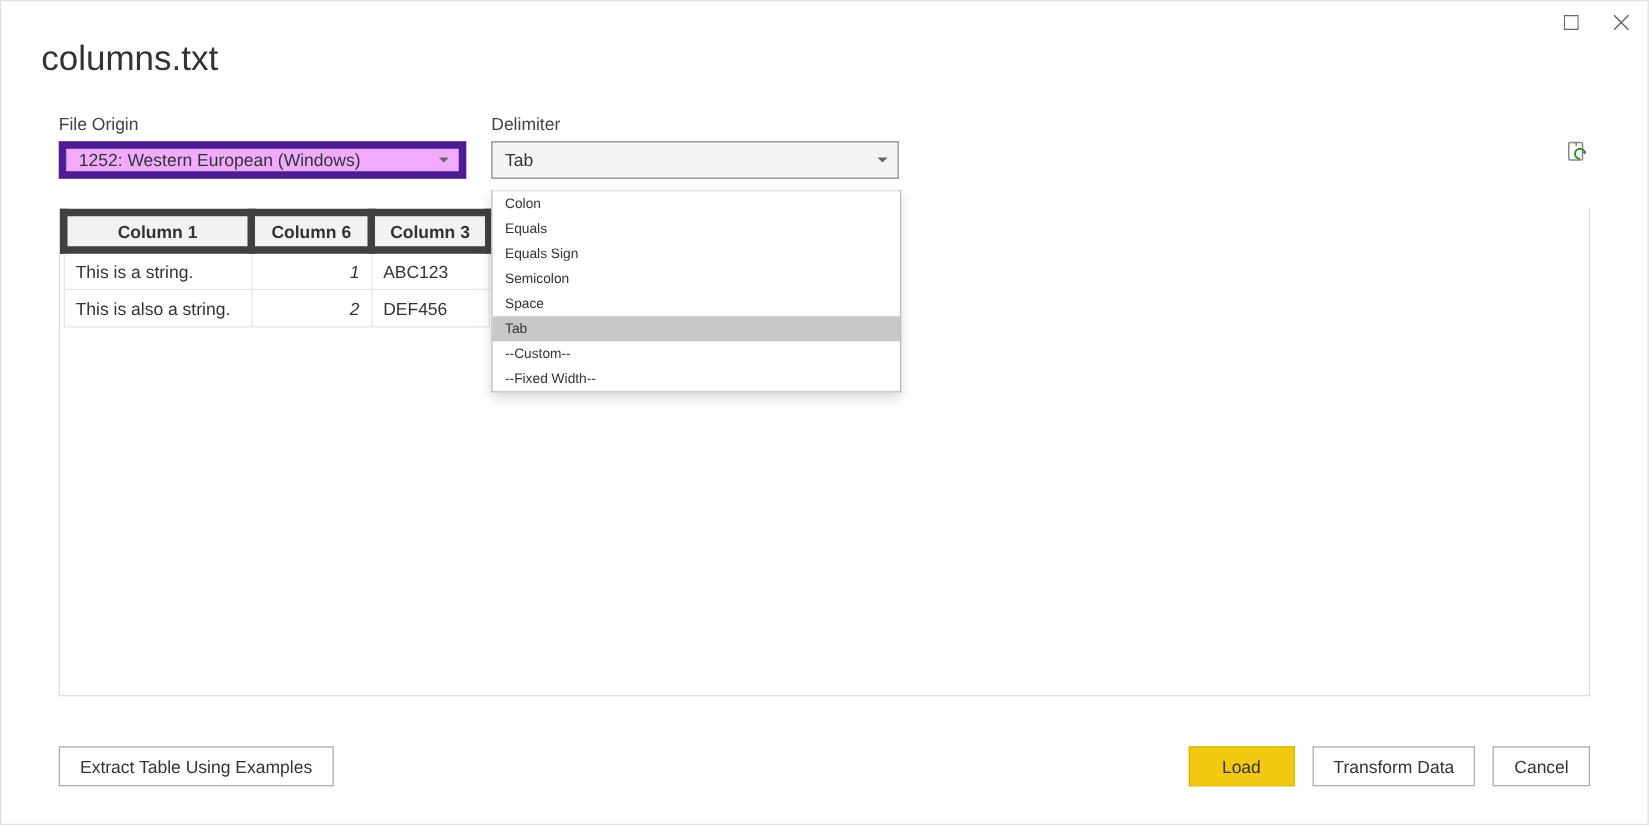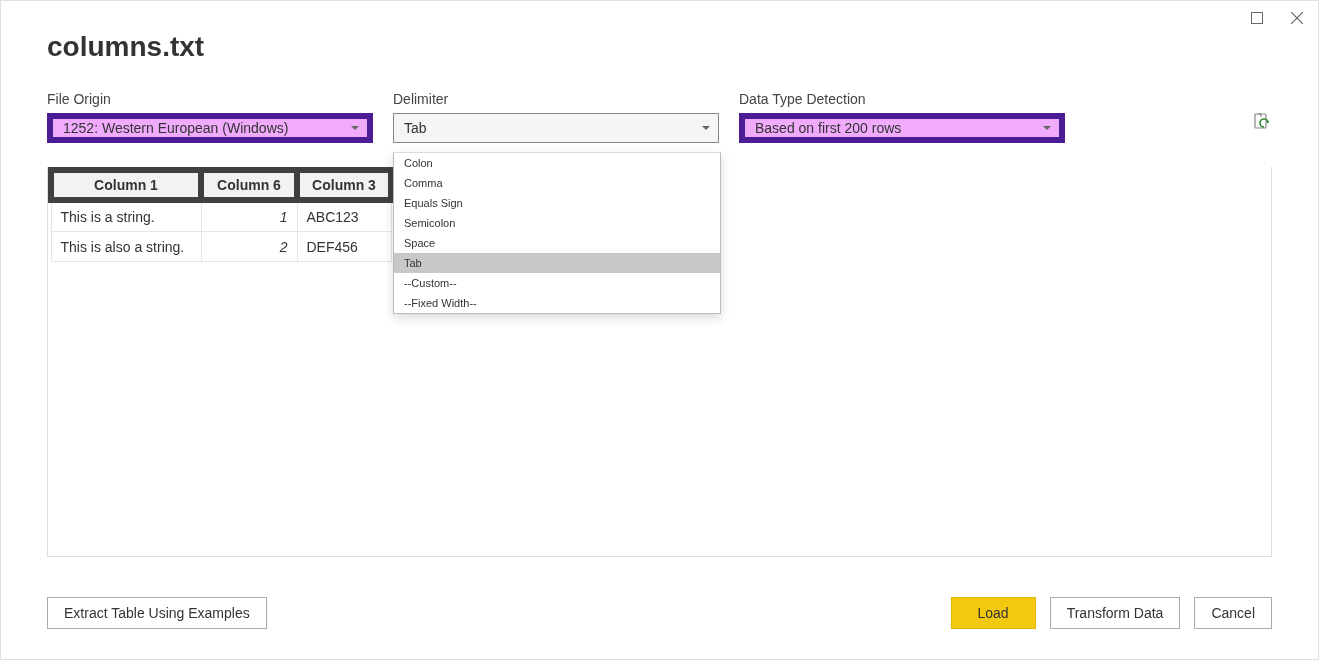--- a/index.html
+++ b/index.html
@@ -22,23 +22,23 @@
     align-items: center;
   }
   .win-btn {
     width: 18px; height: 18px;
     display: flex; align-items: center; justify-content: center;
     color: #666;
     cursor: pointer;
   }
   .title {
     font-size: 28px;
-    font-weight: 700;
-    color: #333;
-    padding: 30px 0 0 46px;
+    font-weight: 400;
+    color: #333;
+    padding: 30px 0 0 32px;
   }
   .controls-row {
     display: flex;
     align-items: flex-start;
     margin: 28px 46px 0 46px;
     gap: 20px;
   }
   .field-group { display: flex; flex-direction: column; }
   .field-label {
     font-size: 14px;
@@ -183,27 +183,20 @@
   </div>
 
   <div class="field-group">
     <div class="field-label">Delimiter</div>
     <div class="select open" id="delimiter-select">
       <span>Tab</span>
       <span class="caret"></span>
     </div>
   </div>
 
-  <div class="field-group">
-    <div class="field-label">Data Type Detection</div>
-    <div class="select" id="detection-select">
-      <span>Based on first 200 rows</span>
-      <span class="caret"></span>
-    </div>
-  </div>
 
   <div class="refresh-spacer"></div>
   <div class="refresh-btn">
     <svg width="20" height="20" viewBox="0 0 20 20">
       <rect x="3" y="1" width="11" height="14" rx="1" fill="none" stroke="#888" stroke-width="1.2"></rect>
       <path d="M6 1 l3 0 l0 3" fill="none" stroke="#888" stroke-width="1.2"></path>
       <path d="M12 14 a4 4 0 1 1 4 -4" fill="none" stroke="#2e8b2e" stroke-width="1.6"></path>
       <path d="M16 10 l-2 -1 l2.5 -1.5 z" fill="#2e8b2e"></path>
     </svg>
   </div>
@@ -228,21 +221,21 @@
           <td class="col1">This is also a string.</td>
           <td class="col2 num">2</td>
           <td class="col3">DEF456</td>
         </tr>
       </tbody>
   </table>
 </div>
 
 <div class="dropdown-list" id="delimiter-dropdown">
     <div class="dropdown-item">Colon</div>
-    <div class="dropdown-item">Comma</div>
+    <div class="dropdown-item">Equals</div>
     <div class="dropdown-item">Equals Sign</div>
     <div class="dropdown-item">Semicolon</div>
     <div class="dropdown-item">Space</div>
     <div class="dropdown-item selected">Tab</div>
     <div class="dropdown-item">--Custom--</div>
     <div class="dropdown-item">--Fixed Width--</div>
   </div>
 
 <div class="footer">
   <button class="btn">Extract Table Using Examples</button>

